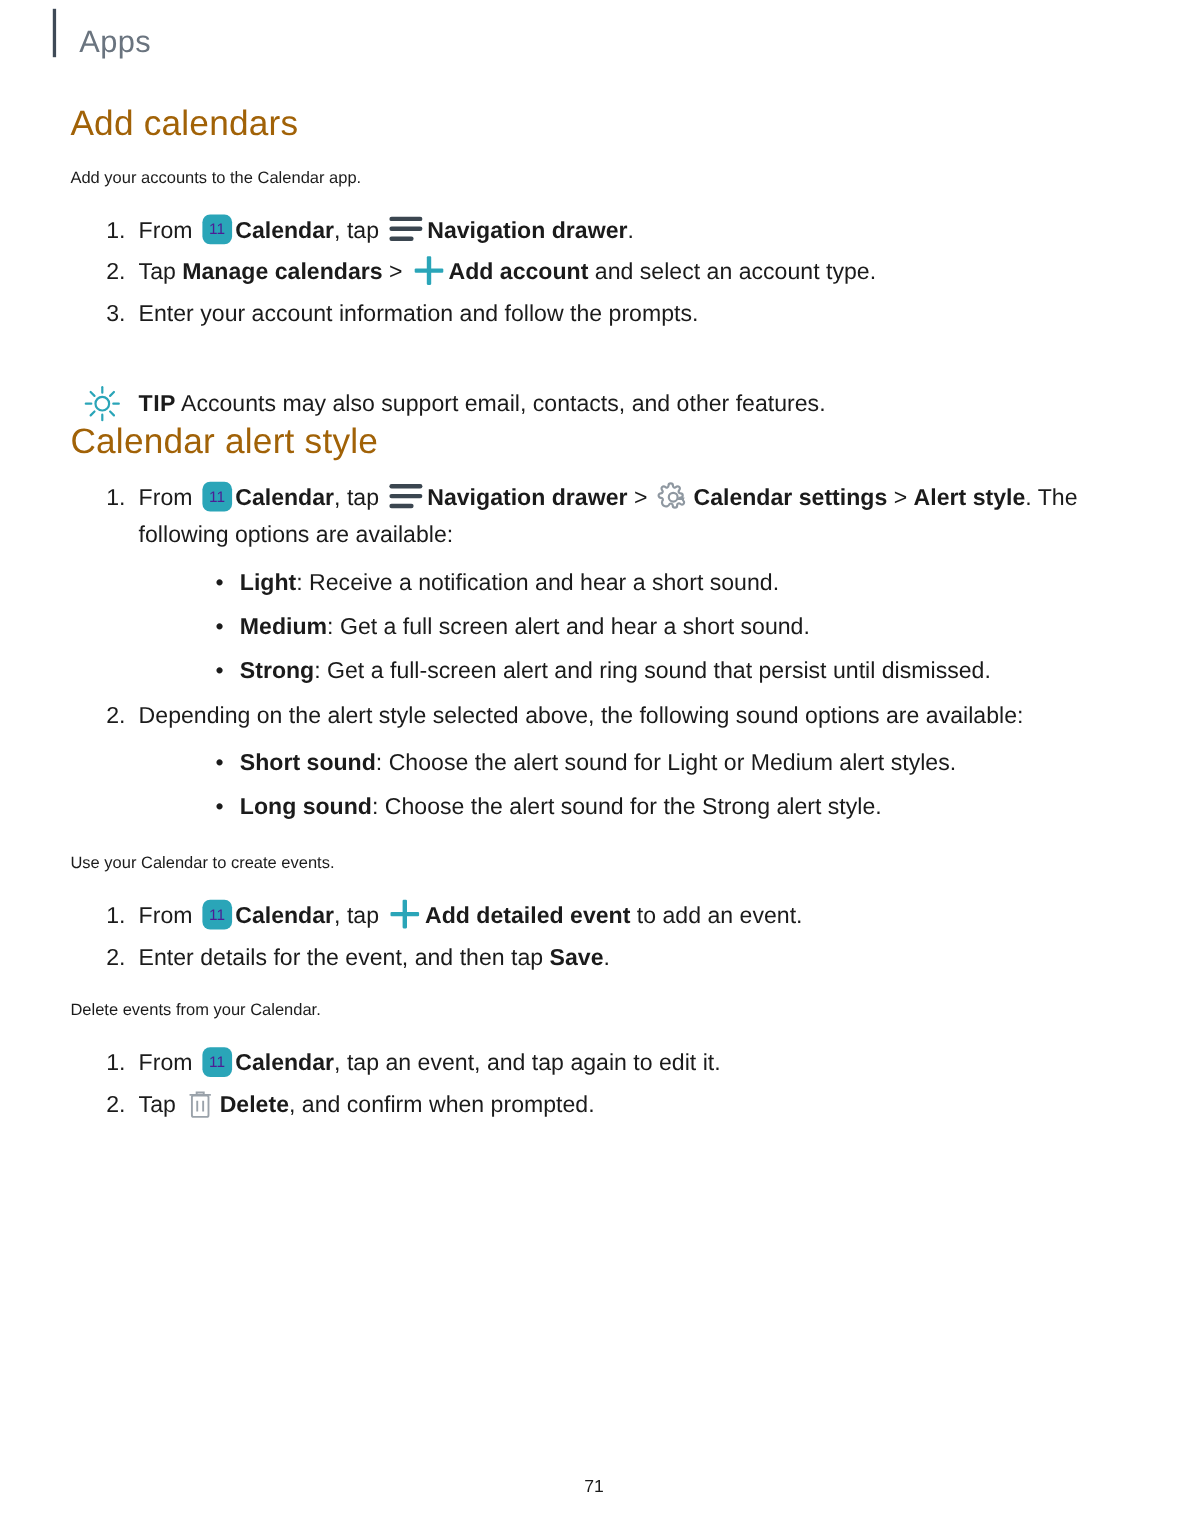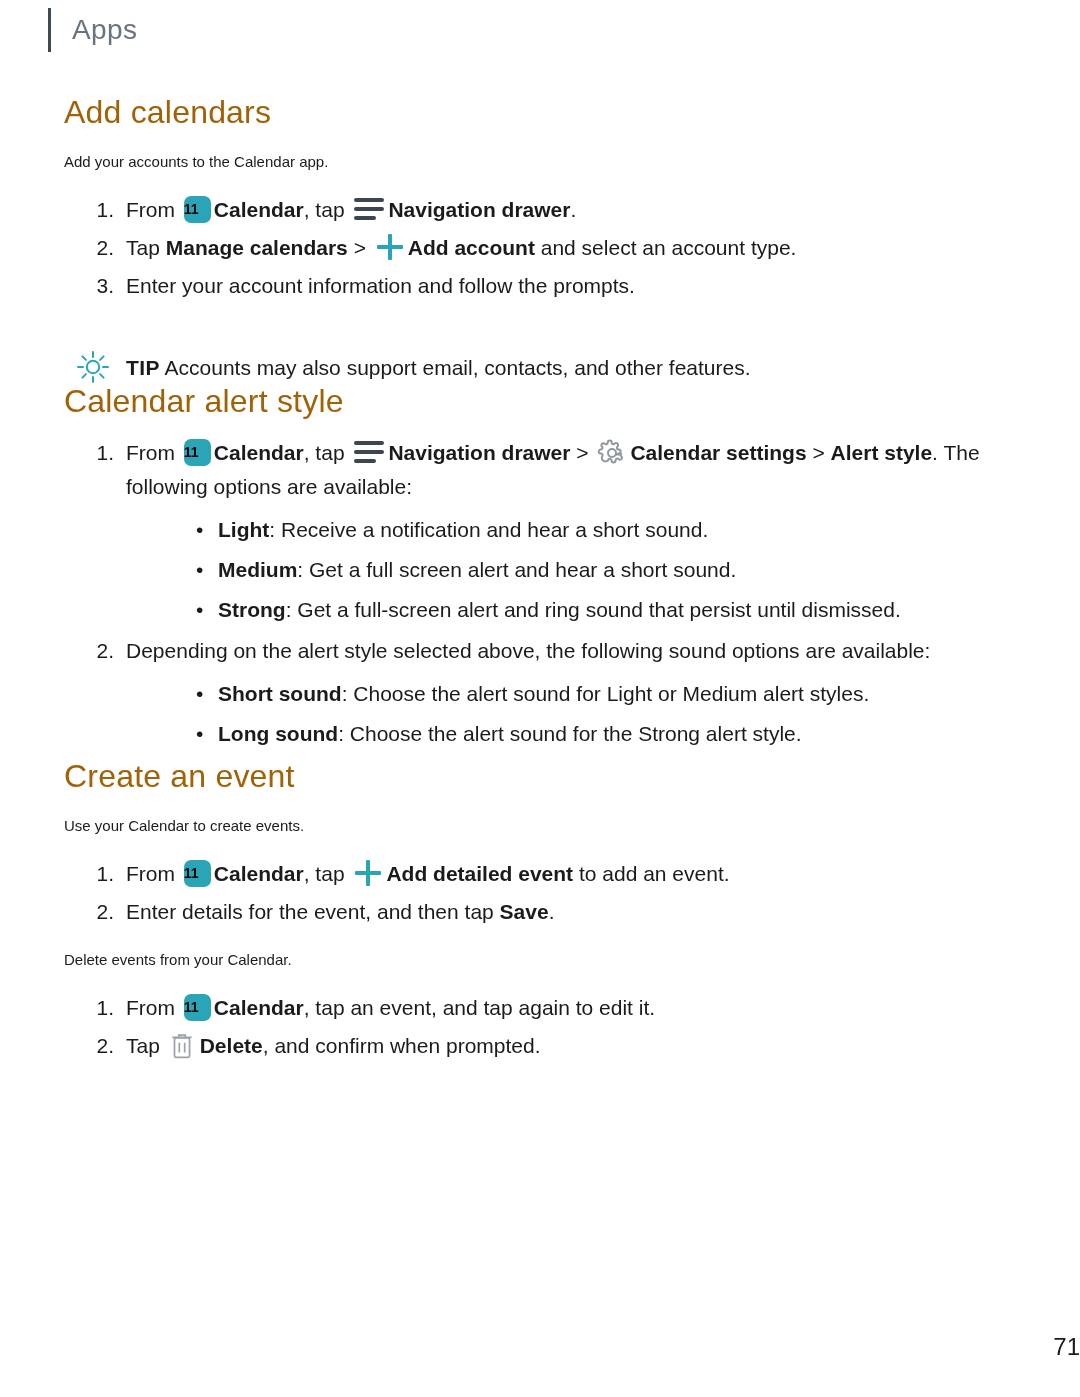--- a/index.html
+++ b/index.html
@@ -23,21 +23,21 @@
     padding: 0 64px;
   }
 
   
   .header {
     position: relative;
     height: 60px;
     margin-left: -16px;
     padding-left: 24px;
     display: flex;
-    align-items: center;
+    align-items: flex-end;
   }
   .header-rule {
     position: absolute;
     left: 0px;
     top: 8px;
     width: 3px;
     height: 44px;
     background: #3f4a57;
   }
   .header-title {
@@ -124,24 +124,25 @@
     height: 27px;
     border-radius: 7px;
     background: #2aa5b8;
     margin: 0 3px 0 3px;
     vertical-align: -6px;
   }
   .icon-cal .calnum {
     position: absolute;
     left: 0; right: 0;
     top: 5px;
+    text-align: center;
     font-size: 14px;
     line-height: 16px;
-    color: #000000;
-    font-weight: bold;
+    color: #4c1d95;
+    font-weight: normal;
     font-family: "Liberation Sans", sans-serif;
   }
   .icon-cal .calbar {
     position: absolute;
     left: 4px; right: 4px;
     top: 4px;
     height: 3px;
     background: #ffffff;
     border-radius: 1px;
     opacity: 0;
@@ -210,22 +211,22 @@
     font-weight: bold;
     letter-spacing: 0.4px;
   }
 
   
   .footer {
     position: absolute;
     left: 0;
     right: 0;
     bottom: 36px;
-    text-align: right;
-    font-size: 24px;
+    text-align: center;
+    font-size: 16px;
     color: #1b1b1b;
   }
 </style>
 </head>
 <body>
 
 <div class="page">
 
   <div class="header">
     <div class="header-rule"></div>
@@ -264,21 +265,20 @@
               <li><span class="dot">•</span><b>Medium</b>: Get a full screen alert and hear a short sound.</li>
               <li><span class="dot">•</span><b>Strong</b>: Get a full-screen alert and ring sound that persist until dismissed.</li>
             </ul></li>
           <li><span class="num">2.</span>Depending on the alert style selected above, the following sound options are available:<ul class="bullets">
               <li><span class="dot">•</span><b>Short sound</b>: Choose the alert sound for Light or Medium alert styles.</li>
               <li><span class="dot">•</span><b>Long sound</b>: Choose the alert sound for the Strong alert style.</li>
             </ul></li>
         </ol>
       </div>
       <div class="sec-wrap">
-        <h1 class="sec">Create an event</h1>
         <p class="intro">Use your Calendar to create events.</p>
         <ol class="steps">
           <li><span class="num">1.</span>From <span class="icon icon-cal"><span class="calbar"></span><span class="calnum">11</span></span><b>Calendar</b>, tap <span class="icon icon-plus"><span class="hbar"></span><span class="vbar"></span></span><b>Add detailed event</b> to add an event.</li>
           <li><span class="num">2.</span>Enter details for the event, and then tap <b>Save</b>.</li>
         </ol>
       </div>
       <div class="sec-wrap">
         <p class="intro">Delete events from your Calendar.</p>
         <ol class="steps">
           <li><span class="num">1.</span>From <span class="icon icon-cal"><span class="calbar"></span><span class="calnum">11</span></span><b>Calendar</b>, tap an event, and tap again to edit it.</li>

